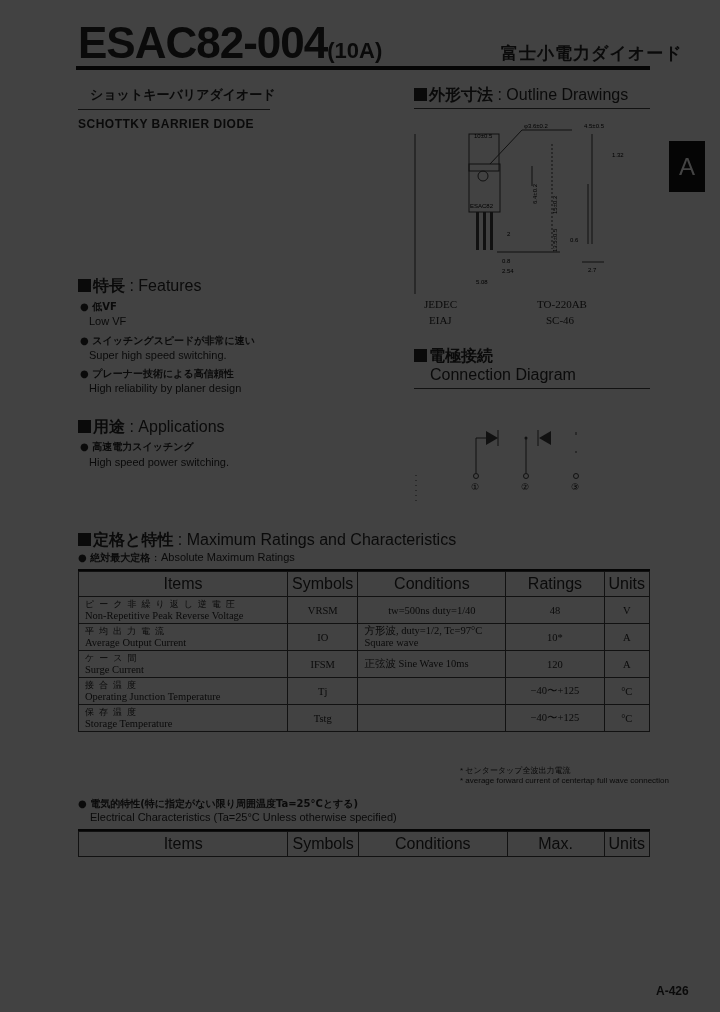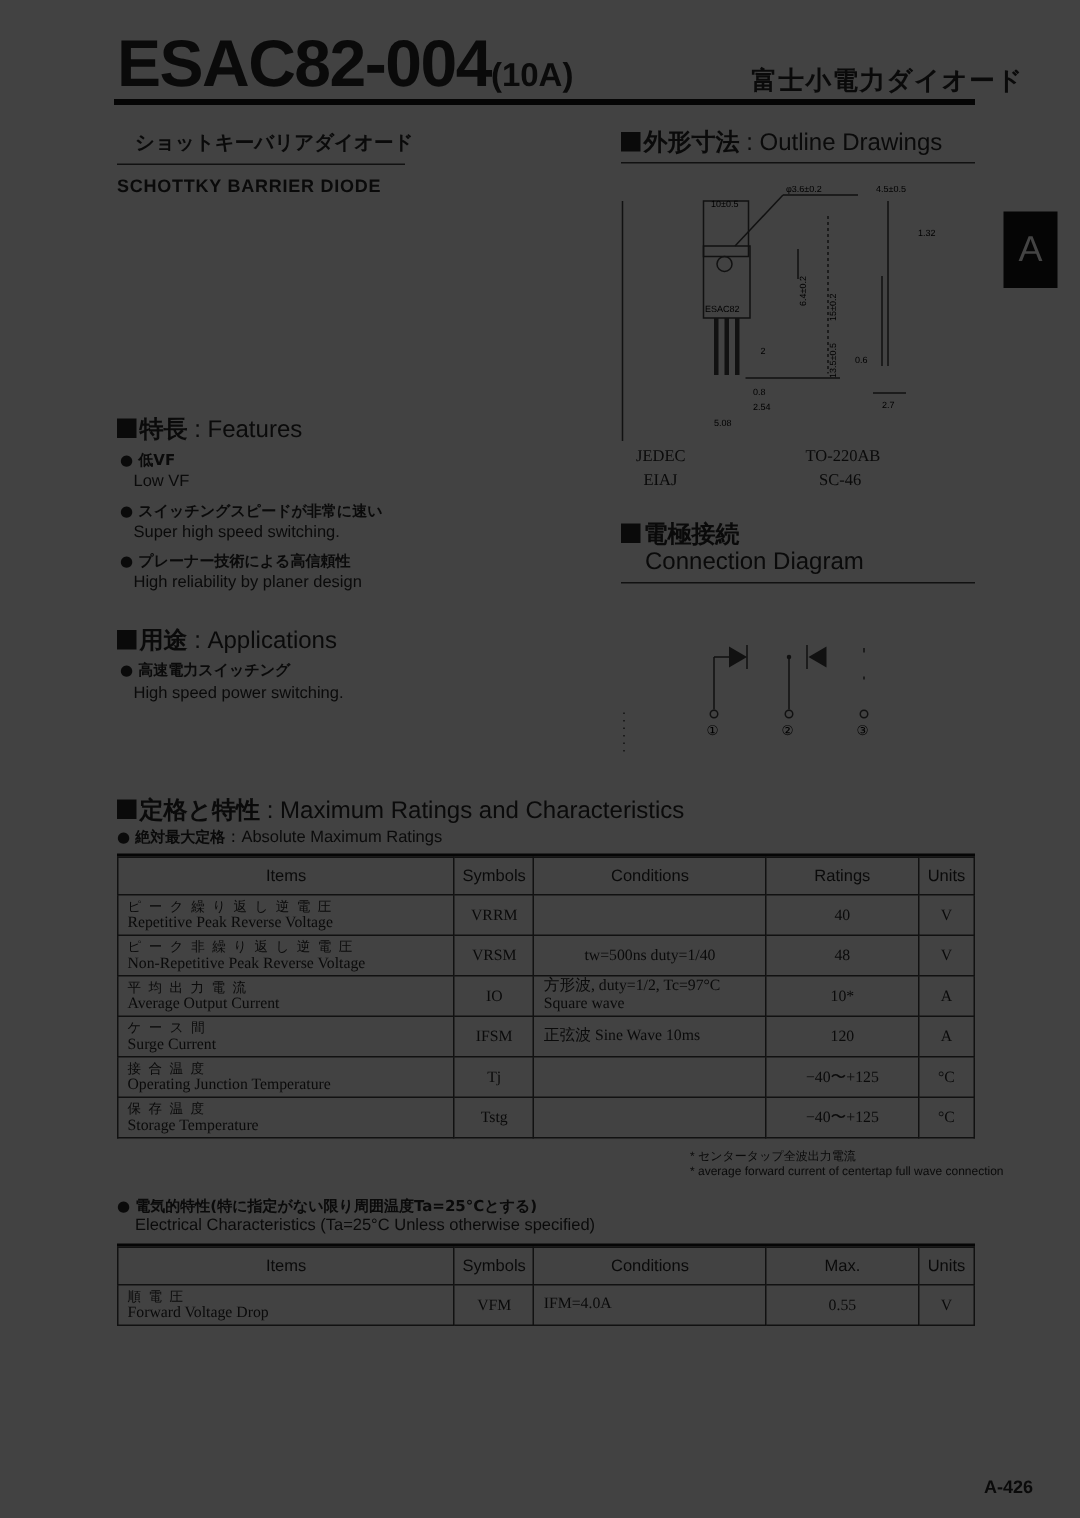--- a/index.html
+++ b/index.html
@@ -15,21 +15,21 @@
   .sub-en { left:78px; top:117px; font-family:"Liberation Sans", sans-serif; font-weight:bold; font-size:12px; letter-spacing:0.5px; }
   .sec-h { font-size:16px; font-family:"Liberation Sans", sans-serif; }
   .sec-h b { font-family:"DejaVu Sans", sans-serif; font-weight:bold; }
   .sq { display:inline-block; width:13px; height:13px; background:#0a0a0a; margin-right:2px; vertical-align:-1px; }
   .bul-jp { font-size:10px; font-weight:bold; }
   .bul-en { font-size:11px; font-family:"Liberation Sans", sans-serif; }
   .tabA { left:669px; top:141px; width:36px; height:51px; background:#050505; color:#444; font-size:24px; font-family:"Liberation Sans", sans-serif; text-align:center; line-height:51px; }
   .pkg-row { font-family:"Liberation Serif", serif; font-size:11px; }
   table { border-collapse:collapse; position:absolute; font-family:"Liberation Serif", serif; font-size:10.5px; }
   td, th { border:1px solid #111; padding:0 4px; vertical-align:middle; }
-  th { font-family:"Liberation Sans", sans-serif; font-weight:normal; font-size:11px; height:24px; }
+  th { font-family:"Liberation Sans", sans-serif; font-weight:normal; font-size:16px; height:24px; }
   td.item { text-align:left; line-height:12px; padding-left:6px; }
   td.c { text-align:center; }
   .jp-item { font-size:9px; letter-spacing:5px; }
   .note { font-size:8px; font-family:"Liberation Sans", sans-serif; }
   .pagenum { left:656px; top:984px; font-family:"Liberation Sans", sans-serif; font-weight:bold; font-size:12px; }
   svg text { font-family:"Liberation Sans", sans-serif; }
 </style>
 </head>
 <body>
 
@@ -129,30 +129,20 @@
   <tbody>
       <tr>
     <th>Items</th>
     <th>Symbols</th>
     <th>Conditions</th>
     <th>Ratings</th>
     <th>Units</th>
   </tr>
   <tr style="height:27px;">
     <td class="item">
-          <div class="jp-item">ピーク繰り返し逆電圧</div>
-          <div>Repetitive Peak Reverse Voltage</div>
-        </td>
-    <td class="c">VRRM</td>
-        <td class="c"></td>
-    <td class="c">40</td>
-        <td class="c">V</td>
-  </tr>
-  <tr style="height:27px;">
-    <td class="item">
           <div class="jp-item">ピーク非繰り返し逆電圧</div>
           <div>Non-Repetitive Peak Reverse Voltage</div>
         </td>
     <td class="c">VRSM</td>
         <td class="c">tw=500ns  duty=1/40</td>
     <td class="c">48</td>
         <td class="c">V</td>
   </tr>
   <tr style="height:27px;">
     <td class="item">
@@ -212,26 +202,16 @@
       <col style="width:37px">
     </colgroup>
   <tbody>
       <tr>
     <th>Items</th>
     <th>Symbols</th>
     <th>Conditions</th>
     <th>Max.</th>
     <th>Units</th>
   </tr>
-  <tr style="height:27px;">
-    <td class="item">
-          <div class="jp-item">順電圧</div>
-          <div>Forward Voltage Drop</div>
-        </td>
-    <td class="c">VFM</td>
-        <td class="item">IFM=4.0A</td>
-    <td class="c">0.55</td>
-        <td class="c">V</td>
-  </tr>
 </tbody>
   </table>
 
 <div class="abs pagenum">A-426</div>
 
 </body></html>

